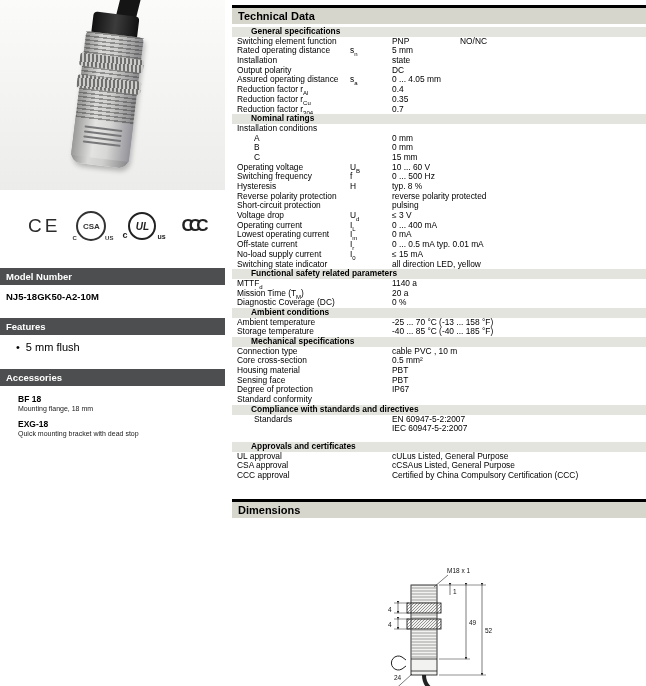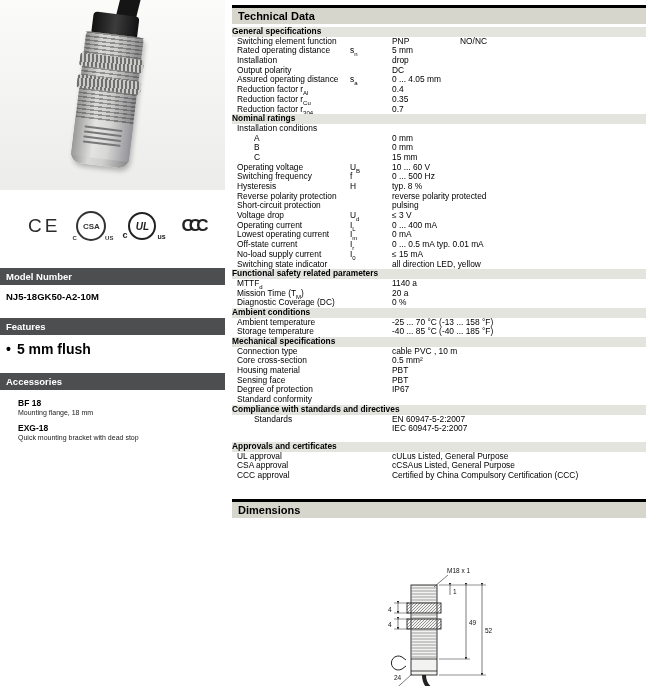--- a/index.html
+++ b/index.html
@@ -29,33 +29,33 @@
   .csa .us{position:absolute;right:-9px;bottom:-2px;font-size:6px;font-weight:bold;}
   .ul{position:relative;display:flex;align-items:flex-end;color:#222;}
   .ul .circ{width:24px;height:24px;border:2px solid #222;border-radius:50%;display:flex;align-items:center;justify-content:center;
             font-weight:bold;font-style:italic;font-size:10px;}
   .ul .pre{font-size:9px;font-weight:bold;margin-right:1px;}
   .ul .post{font-size:7px;font-weight:bold;margin-left:1px;}
   .ccc{font-size:17px;font-weight:bold;letter-spacing:-5px;color:#222;padding-right:6px;}
   .lhead{margin-top:26px;background:#4d4e50;color:#fff;font-weight:bold;font-size:9.5px;padding:3px 6px;}
   .lhead.tight{margin-top:8px;}
   .model{font-weight:bold;font-size:9.5px;padding:6px 6px 8px;}
-  .feat{font-weight:bold;font-size:14px;padding:6px 6px 8px;}
+  .feat{font-weight:normal;font-size:11px;padding:6px 16px 8px;}
   .feat .dot{margin-right:6px;}
   .accs{padding:4px 12px 0;}
   .acc-name{font-weight:bold;font-size:8.5px;padding:4px 6px 0;}
   .acc-desc{font-size:7px;color:#1a1a1a;padding:1px 6px 3px;}
   
   .right{position:absolute;left:232px;top:5px;width:414px;}
   .bar{border-top:3px solid #000;background:#d6d6cd;font-weight:bold;font-size:11px;padding:2px 6px;}
   .table{margin-top:3px;}
   .trow{position:relative;height:9.7px;line-height:9.7px;font-size:8.4px;white-space:nowrap;}
   .trow .lab{padding-left:5px;display:inline-block;}
   .trow.sub .lab{padding-left:22px;}
-  .sec{background:#e4e4df;font-weight:bold;padding-left:0;}
+  .sec{background:#e4e4df;font-weight:bold;padding-left:19px;}
   .gaprow{height:8px;}
   .sym{position:absolute;left:118px;top:0;}
   .val{position:absolute;left:160px;top:0;}
   .val2{position:absolute;left:228px;top:0;}
   sub{font-size:6px;line-height:0;}
   .dimbar{margin-top:18px;}
   .draw{position:relative;height:190px;}
   .draw svg{position:absolute;left:120px;top:45px;}
   .dimtxt{font-size:6.5px;fill:#111;font-family:"Liberation Sans",sans-serif;}
 </style>
@@ -116,21 +116,21 @@
 </div>
 
 <div class="right">
 
   <div class="bar">Technical Data</div>
 
   <div class="table">
       <div class="trow sec">General specifications</div>
       <div class="trow"><span class="lab">Switching element function</span><span class="val">PNP</span><span class="val2">NO/NC</span></div>
       <div class="trow"><span class="lab">Rated operating distance</span><span class="sym">s<sub>n</sub></span><span class="val">5 mm</span></div>
-      <div class="trow"><span class="lab">Installation</span><span class="val">drop</span></div>
+      <div class="trow"><span class="lab">Installation</span><span class="val">state</span></div>
       <div class="trow"><span class="lab">Output polarity</span><span class="val">DC</span></div>
       <div class="trow"><span class="lab">Assured operating distance</span><span class="sym">s<sub>a</sub></span><span class="val">0 ... 4.05 mm</span></div>
       <div class="trow"><span class="lab">Reduction factor r<sub>Al</sub></span><span class="val">0.4</span></div>
       <div class="trow"><span class="lab">Reduction factor r<sub>Cu</sub></span><span class="val">0.35</span></div>
       <div class="trow"><span class="lab">Reduction factor r<sub>304</sub></span><span class="val">0.7</span></div>
       <div class="trow sec">Nominal ratings</div>
       <div class="trow"><span class="lab">Installation conditions</span></div>
       <div class="trow sub"><span class="lab">A</span><span class="val">0 mm</span></div>
       <div class="trow sub"><span class="lab">B</span><span class="val">0 mm</span></div>
       <div class="trow sub"><span class="lab">C</span><span class="val">15 mm</span></div>

